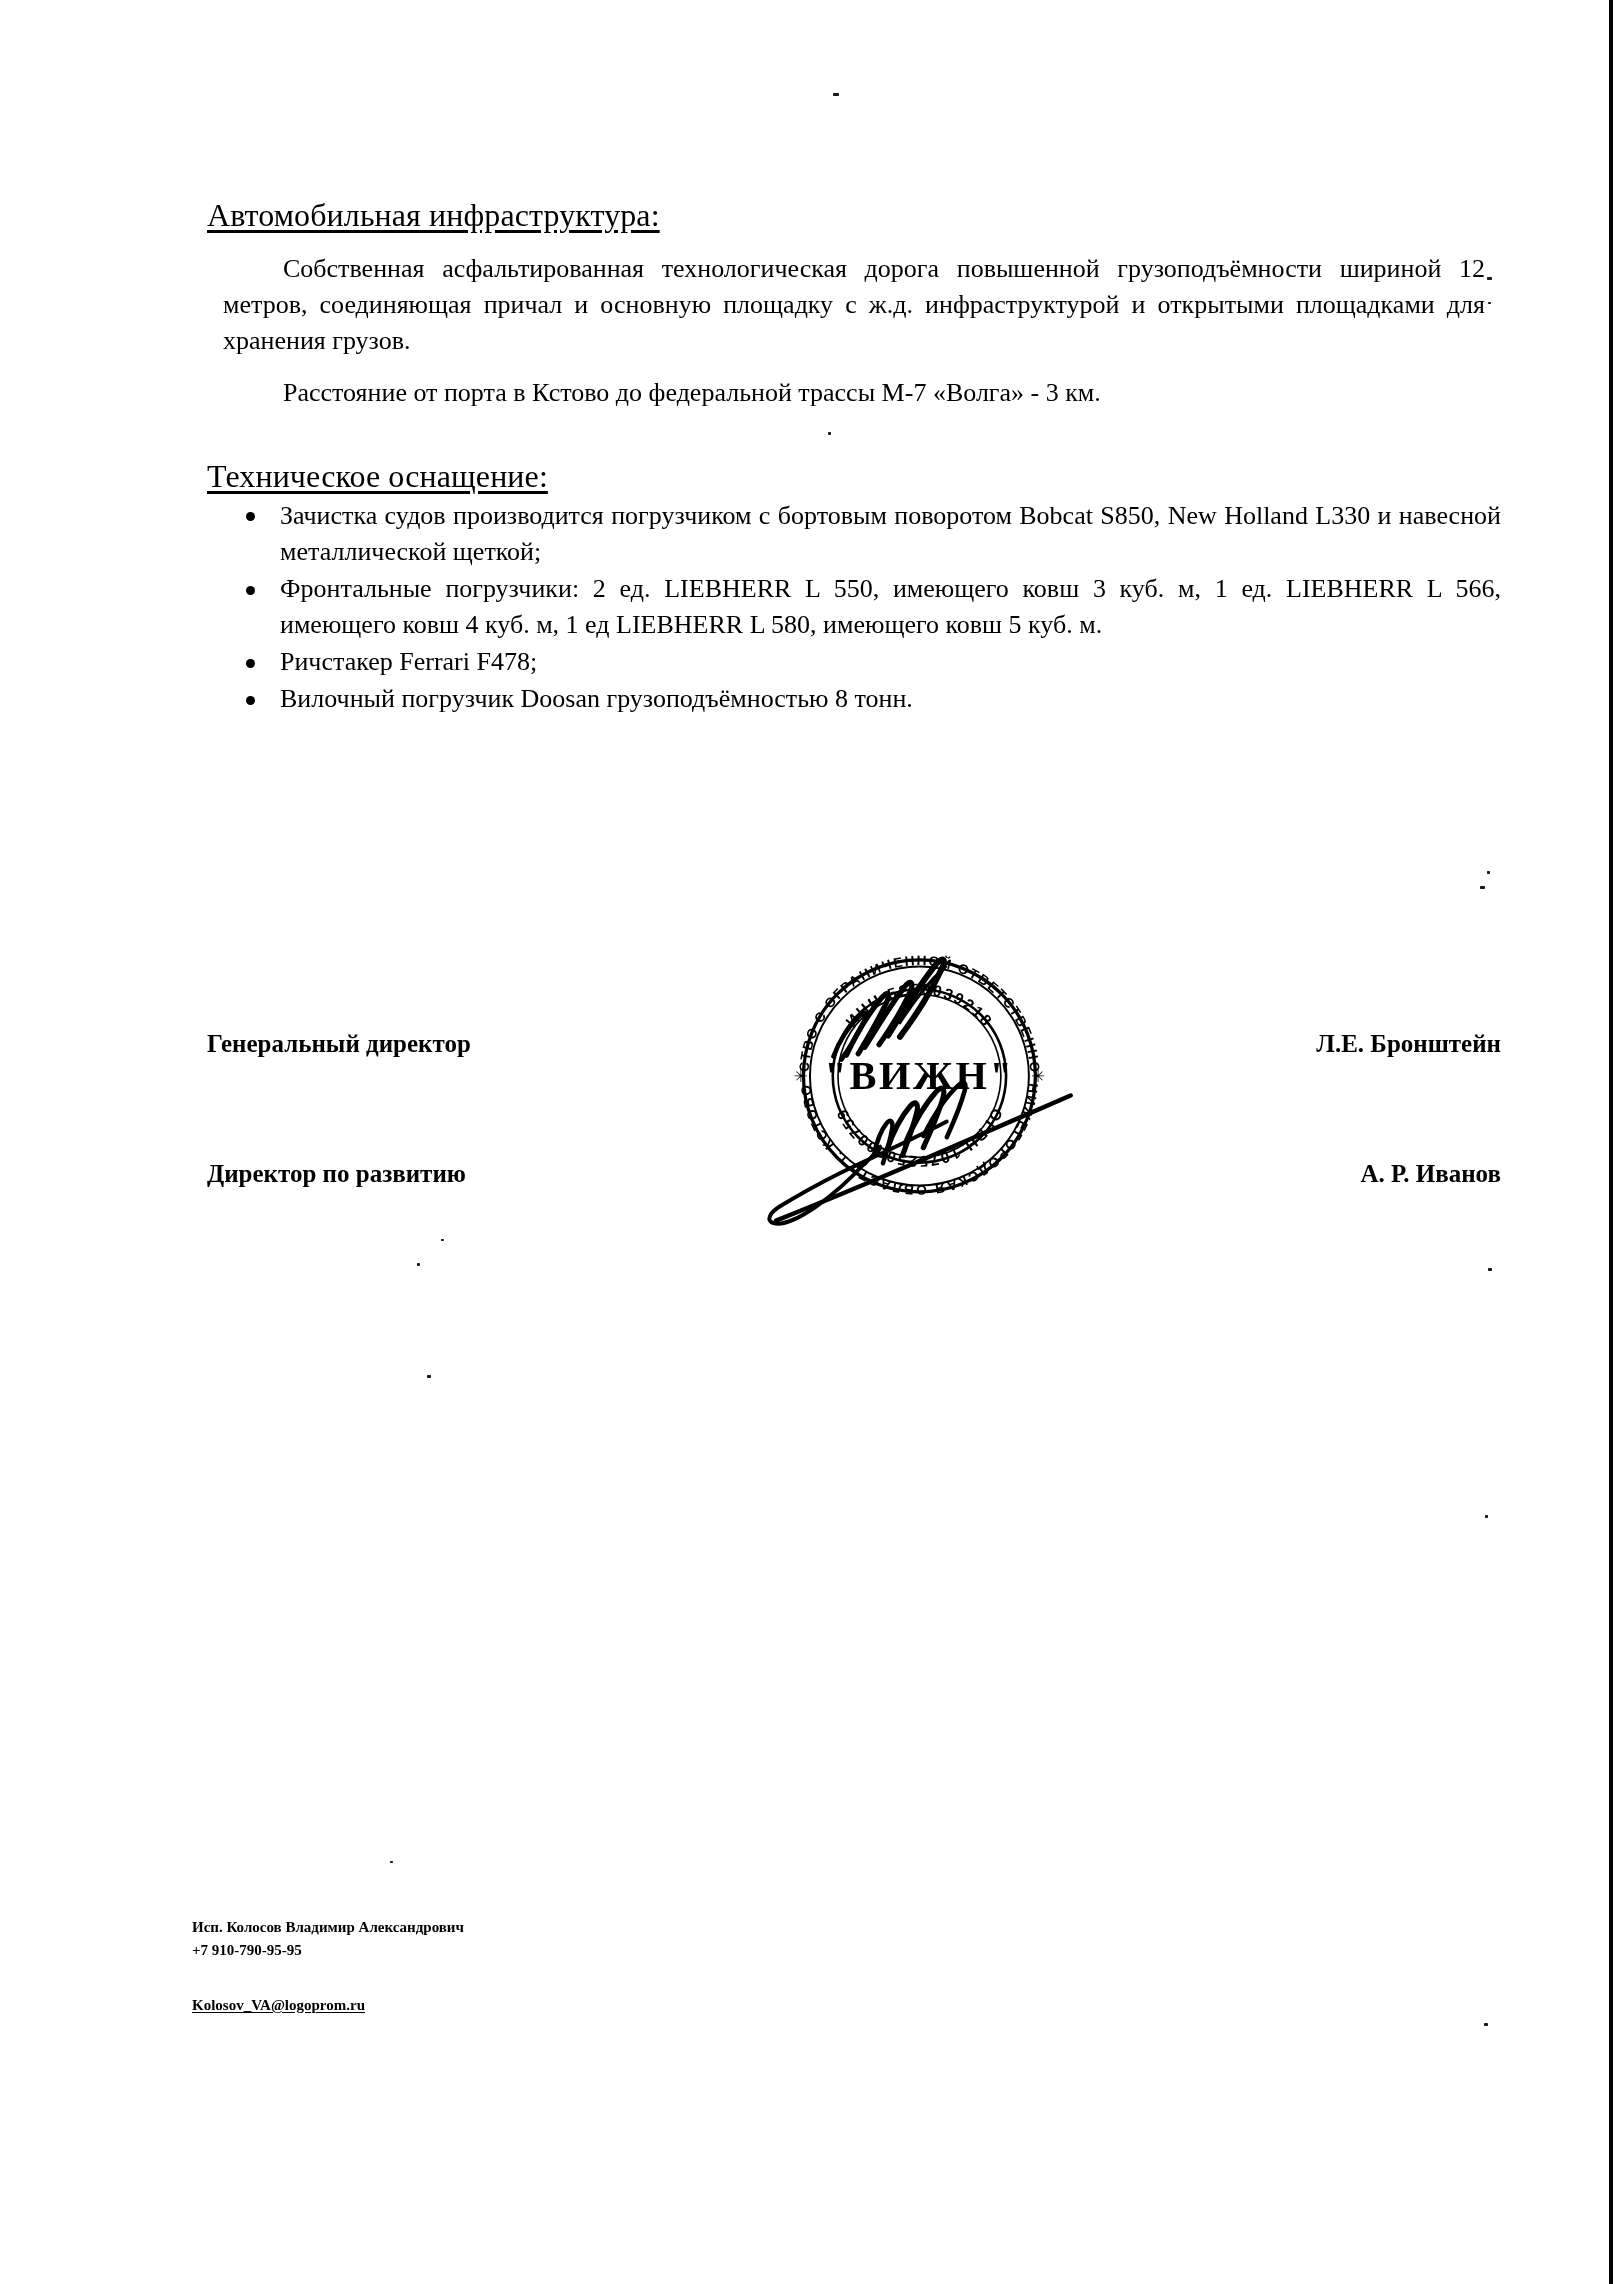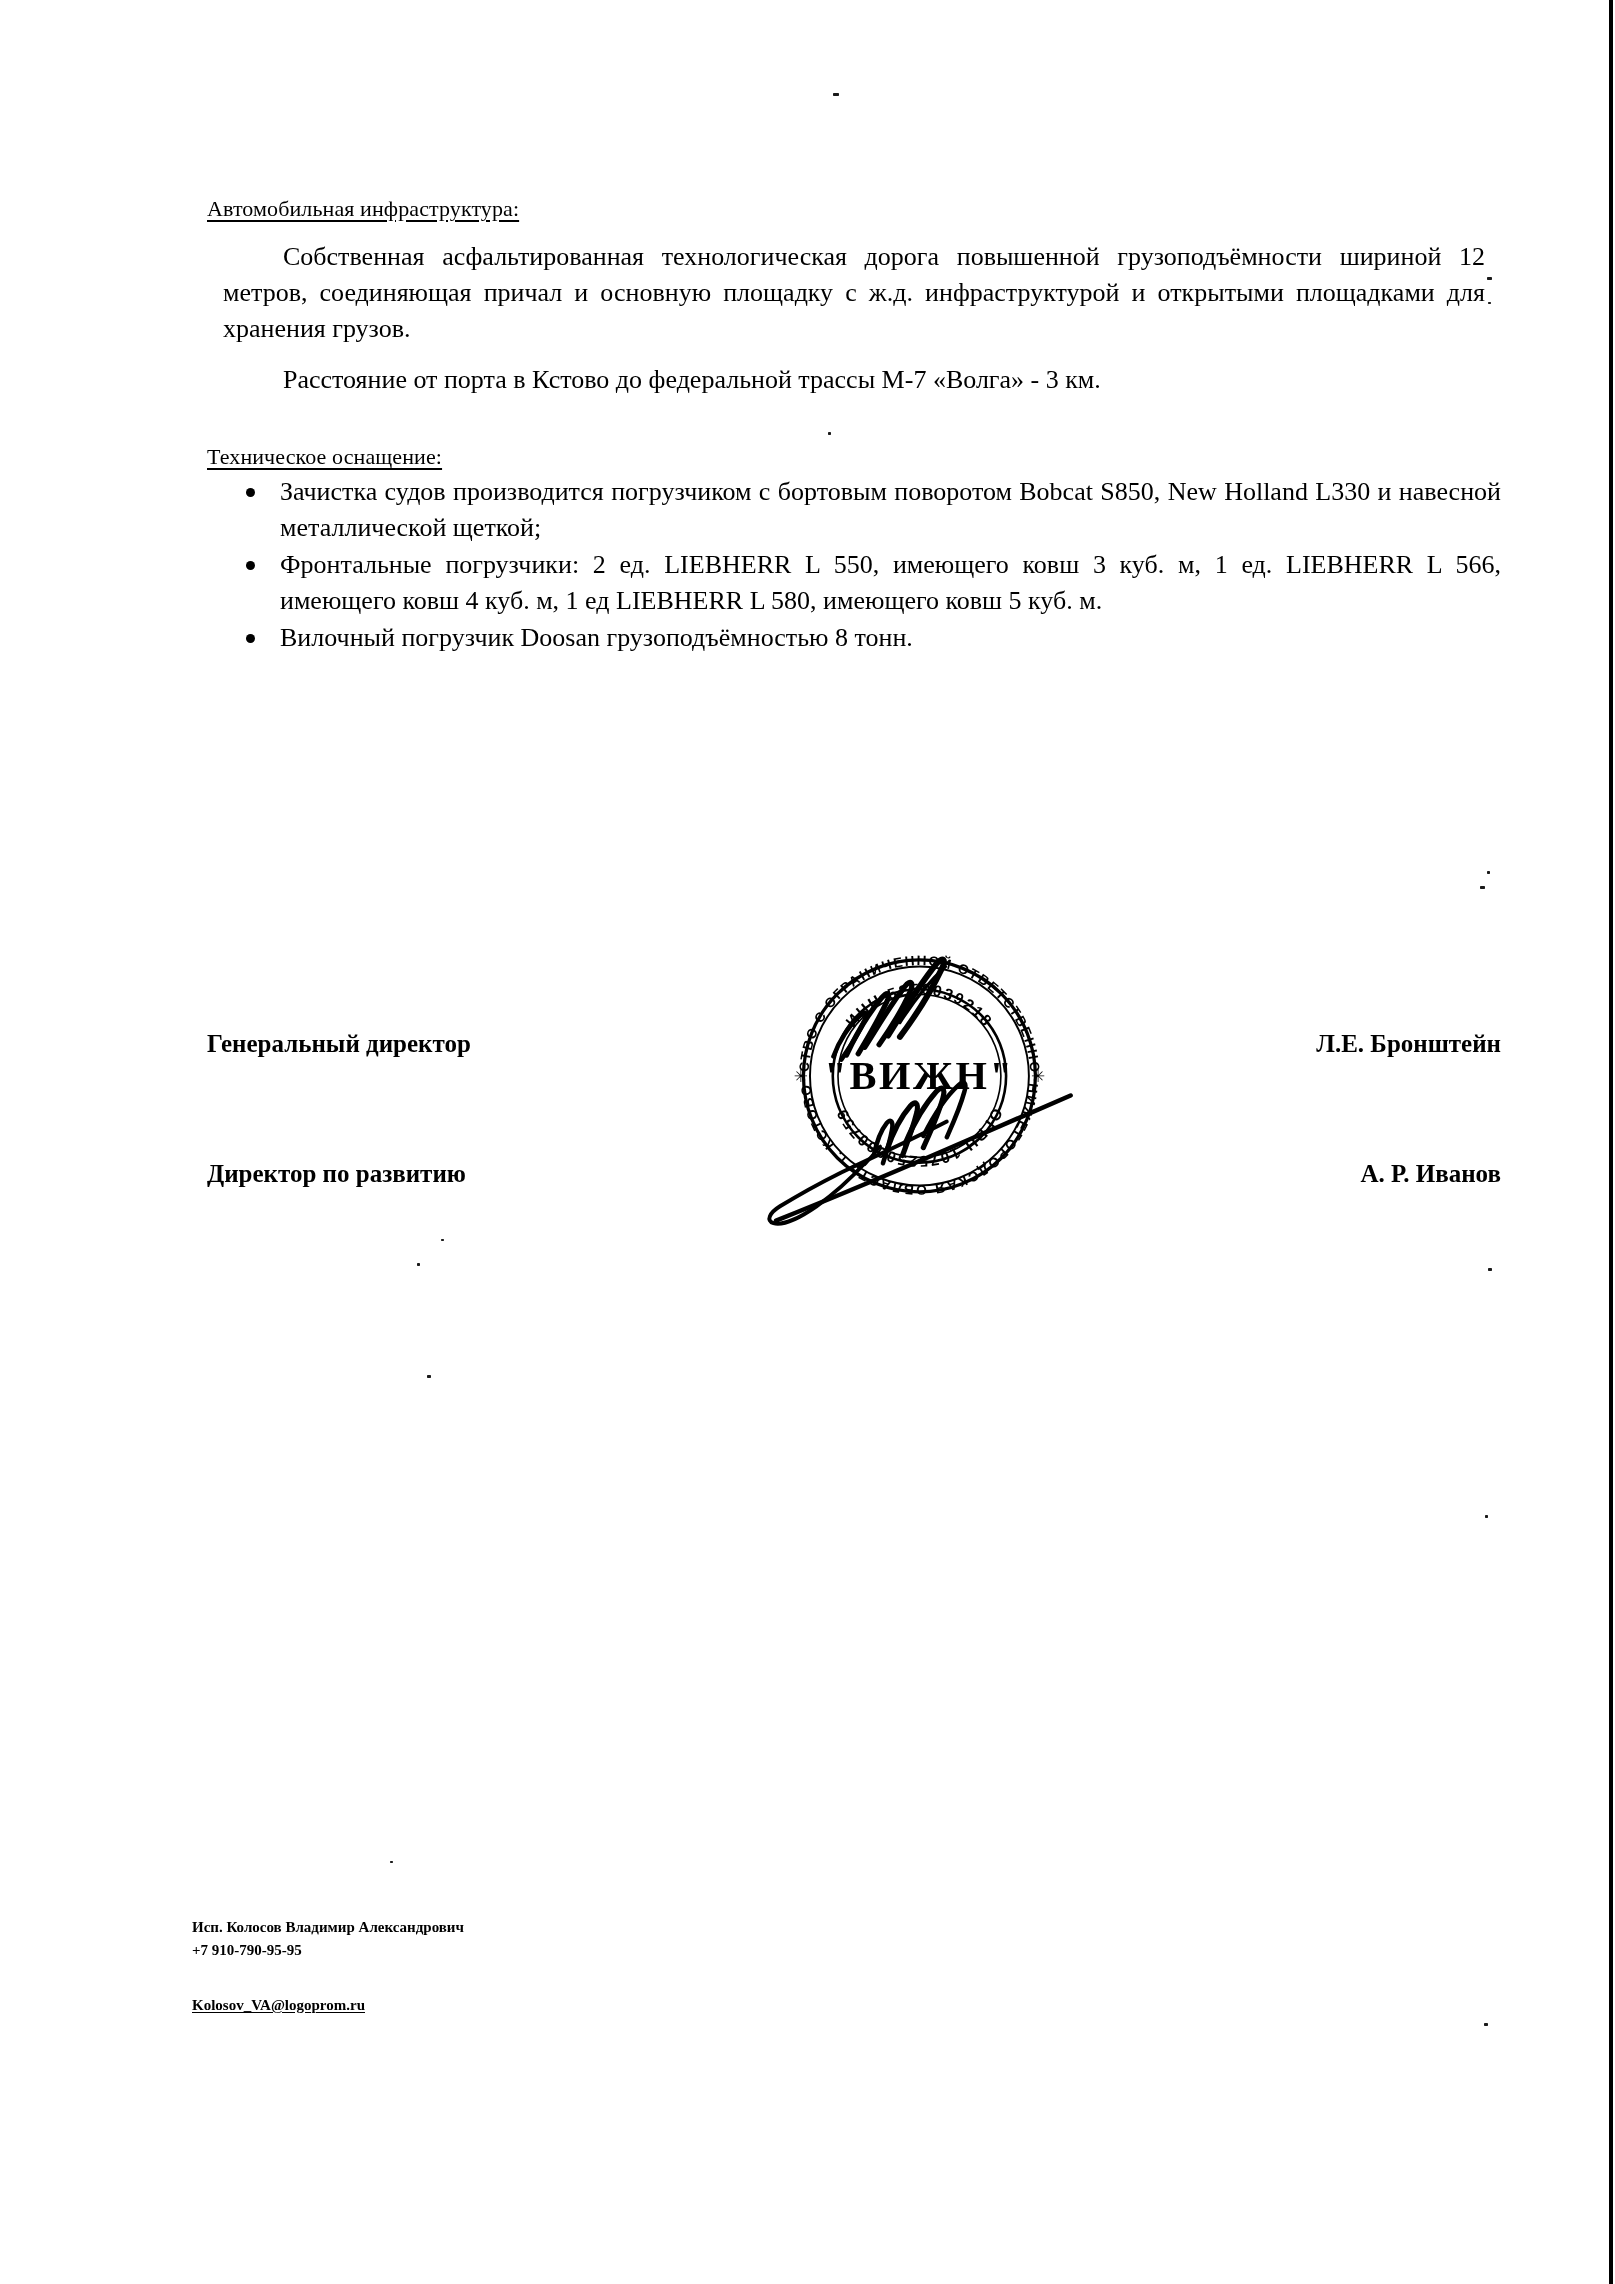--- a/index.html
+++ b/index.html
@@ -30,21 +30,21 @@
 
   
   .content {
     position: absolute;
     left: 207px;
     top: 196px;
     width: 1294px;
   }
 
   .heading {
-    font-size: 22px;
+    font-size: 32px;
     line-height: 1.22;
     text-decoration: underline;
     text-underline-offset: 3.9px;
     margin: 0 0 2.6px 0;
     letter-spacing: 0.1px;
   }
 
   .para {
     font-size: 26px;
     line-height: 1.38;
@@ -174,20 +174,21 @@
       <p class="para nojust">Расстояние от порта в Кстово до федеральной трассы М-7 «Волга» - 3 км.</p>
     </div>
 
     <div class="gap-md"></div>
 
     <div>
       <div class="heading">Техническое оснащение:</div>
       <ul class="bullets">
         <li>Зачистка судов производится погрузчиком с бортовым поворотом Bobcat S850, New Holland L330 и навесной металлической щеткой;</li>
         <li>Фронтальные погрузчики: 2 ед. LIEBHERR L 550, имеющего ковш 3 куб. м, 1 ед. LIEBHERR L 566, имеющего ковш 4 куб. м, 1 ед LIEBHERR L 580, имеющего ковш 5 куб. м.</li>
+        <li class="single">Ричстакер Ferrari F478;</li>
         <li class="single">Вилочный погрузчик Doosan грузоподъёмностью 8 тонн.</li>
       </ul>
     </div>
 
   </div>
 
   <div class="sig-block">
 
     <div class="sig-row">
       <div class="sig-title">Генеральный директор</div>

